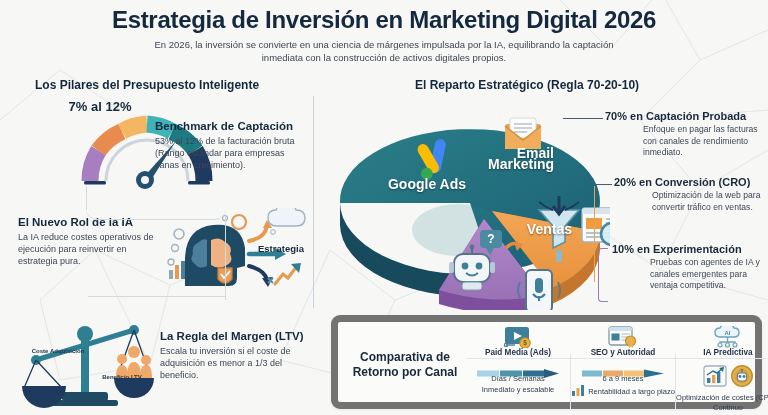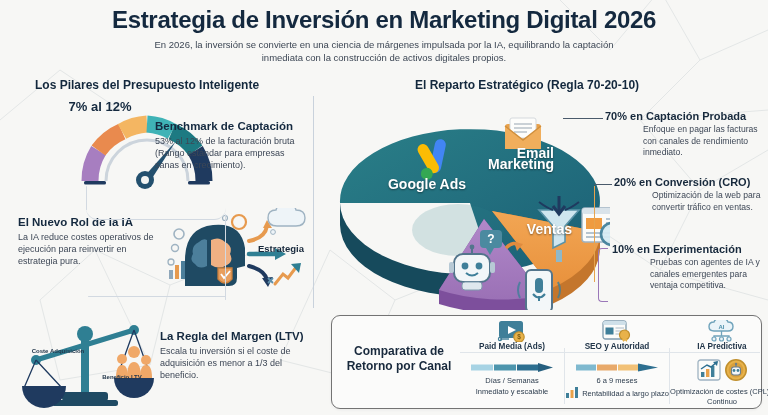--- a/index.html
+++ b/index.html
@@ -95,40 +95,40 @@
   #lead2 { top:184px; left:594px; width:18px; }
   .brk { position:absolute; border:1px solid #9a77b8; z-index:3;
          border-right:none; border-radius:4px 0 0 4px; }
   #brk3 { top:248px; left:598px; width:10px; height:54px; }
   #brk2-v { top:186px; left:594px; width:1px; height:96px; background:#e6a34e;
             position:absolute; z-index:1; }
 
   
   #cmp {
     position:absolute; top:315px; left:331px; width:431px; height:94px;
-    background:#fbfbfa; border:1px solid #737373; border-radius:9px;
+    background:#fbfbfa; border:7px solid #737373; border-radius:9px;
     box-shadow:0 1px 3px rgba(30,40,55,.06); z-index:4;
   }
   #cmp-title {
     position:absolute; top:28px; left:8px; width:118px; text-align:center;
     font-size:12px; font-weight:bold; line-height:15px; color:#18293c;
   }
   .cmp-col { position:absolute; top:4px; width:104px; height:86px; }
   #cmp-col-0 { left:128px; }
   #cmp-col-1 { left:233px; }
   #cmp-col-2 { left:338px; }
   .cmp-vsep { position:absolute; top:32px; width:1px; height:56px; background:#e0e5ea; }
   #vsep-1 { left:232px; } #vsep-2 { left:337px; }
   .cmp-hsep { position:absolute; top:36px; left:128px; width:300px; height:1px;
               background:#e0e5ea; }
   .cmp-icon { height:22px; display:flex; align-items:center; justify-content:center; }
   .cmp-head { text-align:center; font-size:8.2px; font-weight:bold; color:#22364a;
               margin-top:0; }
   .cmp-bar { margin:7px auto 0; width:82px; height:9px; }
-  .cmp-dur { text-align:center; font-size:7.5px; color:#2c3c4d; margin-top:9px; }
+  .cmp-dur { text-align:center; font-size:7.5px; color:#2c3c4d; margin-top:1px; }
   .cmp-note { text-align:center; font-size:7.5px; line-height:9.5px;
               color:#2c3c4d; margin-top:2px; }
   .cmp-note-row { display:flex; align-items:center; justify-content:center; gap:3px; }
 </style>
 </head>
 <body>
 
 <svg class="bg-poly" width="768" height="415" viewBox="0 0 768 415">
   <g stroke="#e3e6e6" stroke-width="1" fill="none">
     <path d="M660 -10 L700 60 L640 120 L700 190 L768 150"></path>

